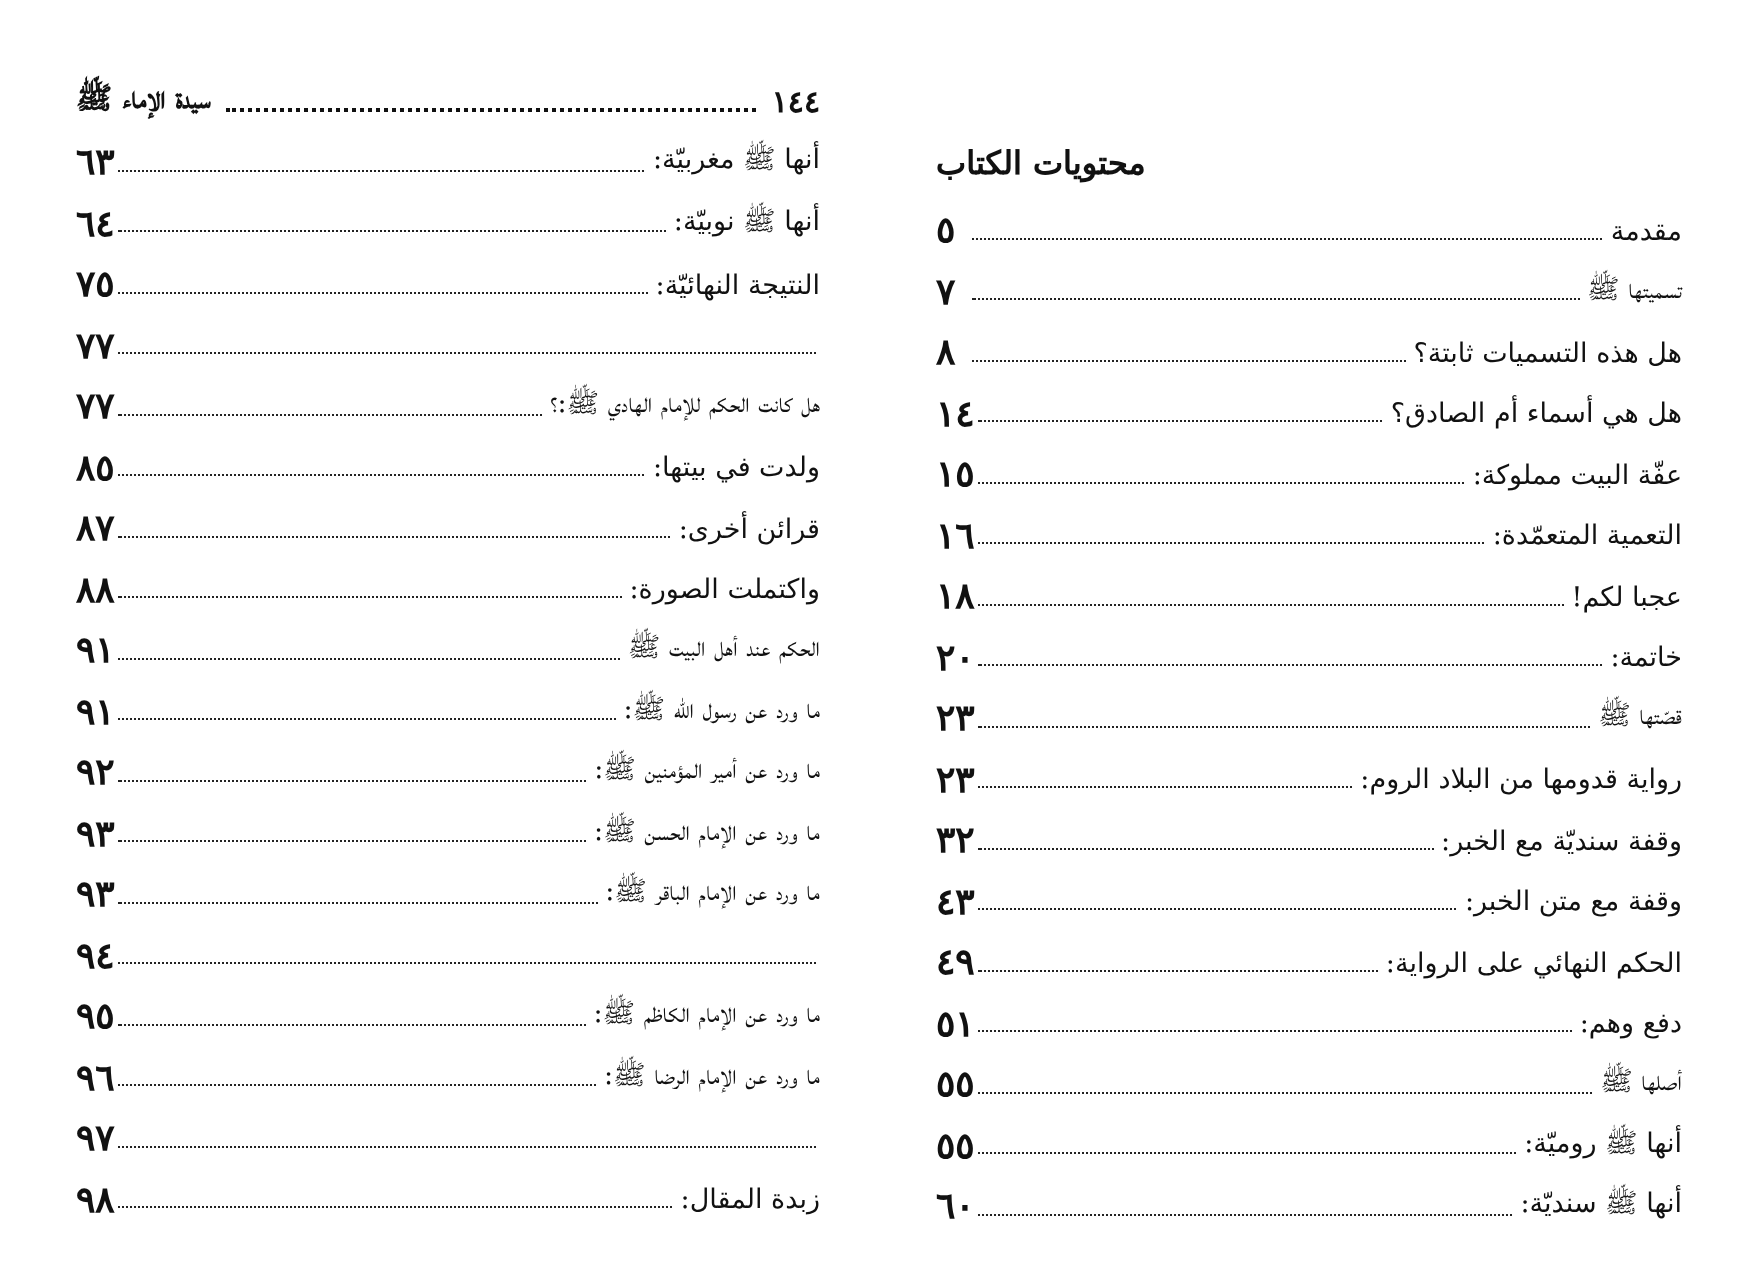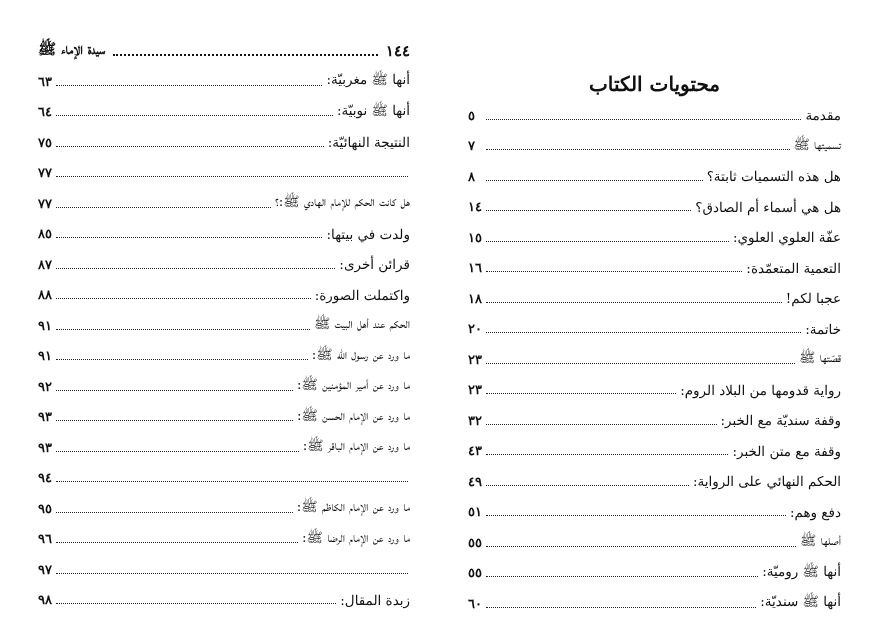--- a/index.html
+++ b/index.html
@@ -11,32 +11,32 @@
   .page-left { left: 38px; width: 372px; }
   .page-right { left: 468px; width: 373px; }
   .running-head {
     position: absolute; top: 40px; left: 0; right: 0; height: 22px;
     display: flex; align-items: center; font-weight: bold; font-size: 15px;
   }
   .running-head .num { order: 0; padding-left: 8px; }
   .running-head .dots { flex: 1; order: 1; border-bottom: 2px dotted #111; margin-bottom: 2px; height: 10px; }
   .running-head .title { order: 2; padding-right: 8px; }
   .toc-title {
-    position: absolute; top: 72px; left: 0; right: 0; text-align: center;
-    font-weight: bold; font-size: 20px;
+    position: absolute; top: 72px; left: 0; right: 0; text-align: left;
+    font-weight: bold; font-size: 16px;
   }
   .toc-list { position: absolute; left: 0; right: 0; }
   .page-left .toc-list { top: 66px; }
   .page-right .toc-list { top: 100px; }
   .toc-row {
     height: 30.5px; display: flex; align-items: center; font-size: 13.5px;
   }
   .toc-row .label { white-space: nowrap; padding-left: 2px; }
   .toc-row .leader { flex: 1; border-bottom: 1.5px dotted #222; height: 8px; margin: 0 2px; }
-  .toc-row .pnum { font-weight: bold; min-width: 16px; text-align: left; font-size: 13px; }
+  .toc-row .pnum { font-weight: bold; min-width: 16px; text-align: left; font-size: 18px; }
 </style>
 </head>
 <body>
 
 <div class="page page-left">
   <div class="running-head">
     <span class="num">١٤٤</span>
     <span class="dots"></span>
     <span class="title">سيدة الإماء ﷺ</span>
   </div>
@@ -148,21 +148,21 @@
         <span class="label">هل هذه التسميات ثابتة؟</span>
         <span class="leader"></span>
         <span class="pnum">٨</span>
       </div>
       <div class="toc-row">
         <span class="label">هل هي أسماء أم الصادق؟</span>
         <span class="leader"></span>
         <span class="pnum">١٤</span>
       </div>
       <div class="toc-row">
-        <span class="label">عفّة العلوي العلوي:</span>
+        <span class="label">عفّة البيت مملوكة:</span>
         <span class="leader"></span>
         <span class="pnum">١٥</span>
       </div>
       <div class="toc-row">
         <span class="label">التعمية المتعمّدة:</span>
         <span class="leader"></span>
         <span class="pnum">١٦</span>
       </div>
       <div class="toc-row">
         <span class="label">عجبا لكم!</span>

